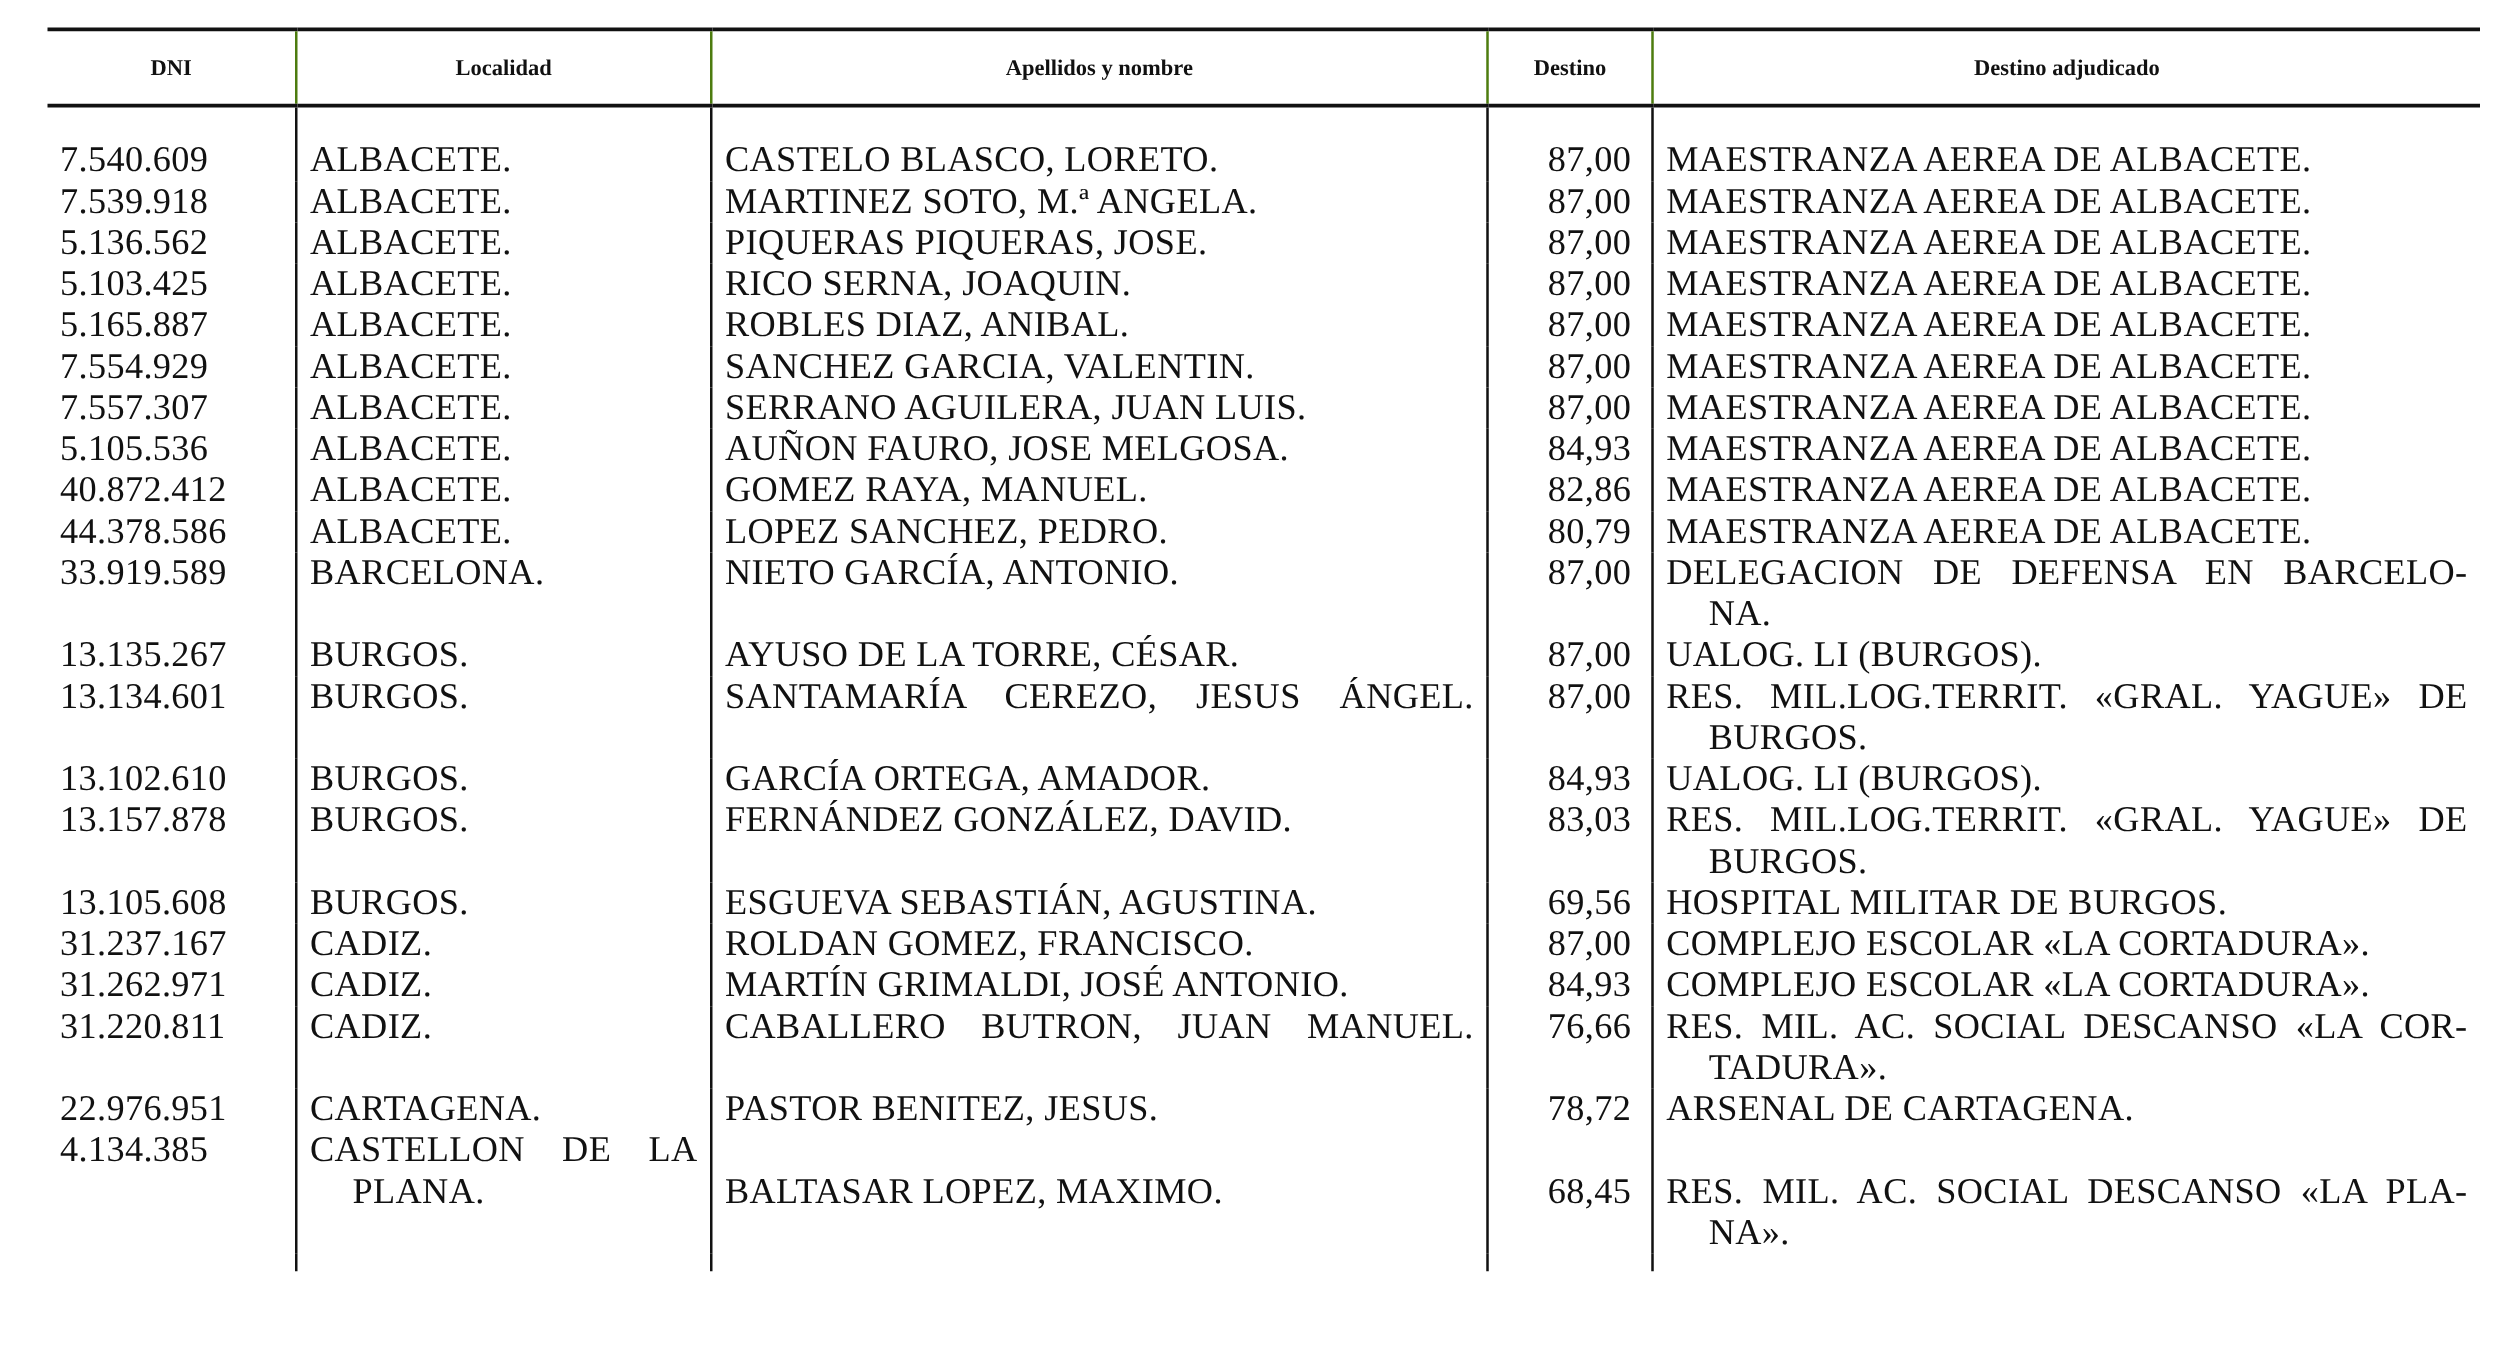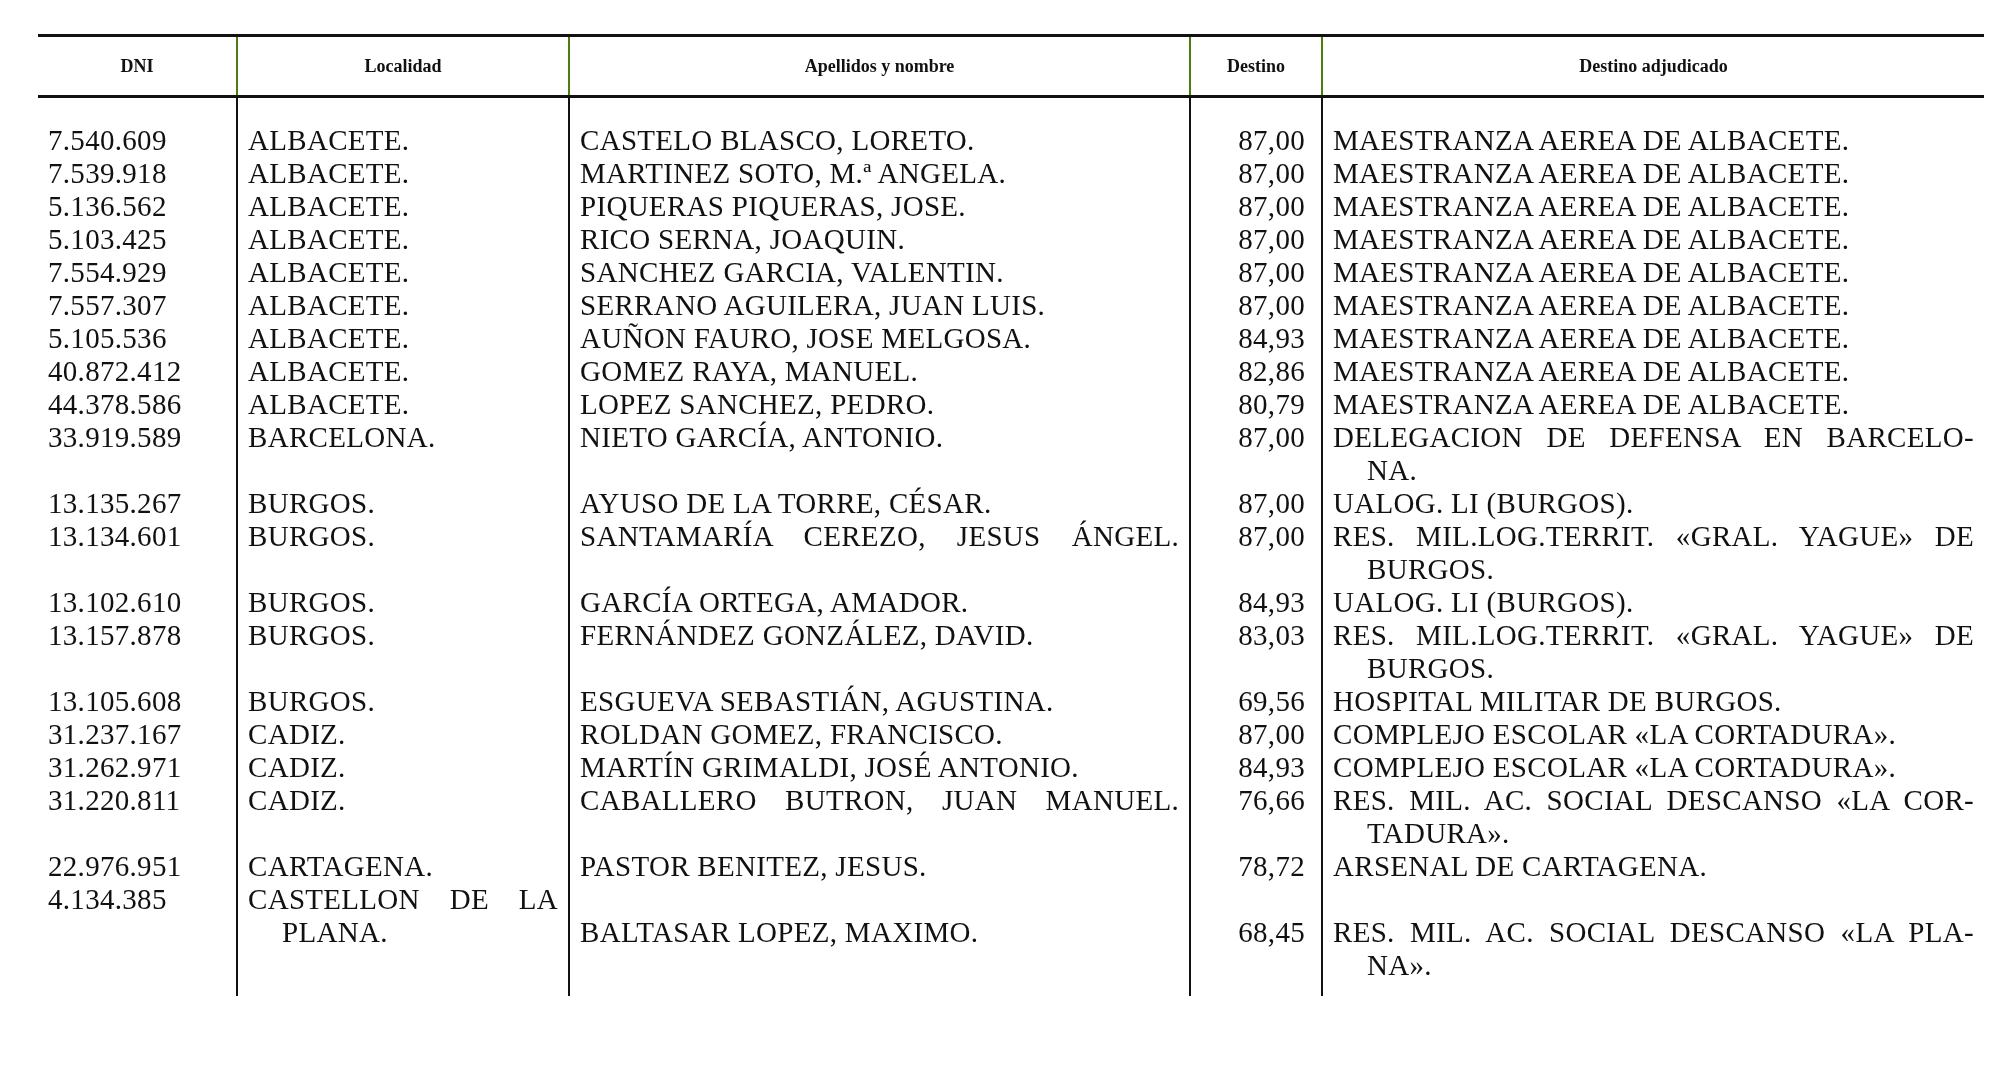--- a/index.html
+++ b/index.html
@@ -1,18 +1,18 @@
 <!DOCTYPE html>
 <html><head>
 <meta charset="utf-8">
 <style>
   html, body { margin: 0; padding: 0; background: #ffffff; }
   body { width: 2000px; height: 1084px; position: relative; overflow: hidden; color: #111; }
   .doc { position: absolute; left: 38px; top: 22px; width: 1946px; }
-  table { border-collapse: collapse; width: 100%; table-layout: fixed; margin-top: 12px; }
+  table { border-collapse: collapse; width: 100%; table-layout: fixed; }
   col.c-dni { width: 199px; }
   col.c-loc { width: 332px; }
   col.c-name { width: 621px; }
   col.c-pts { width: 132px; }
   col.c-dest { width: 662px; }
   thead th {
     font-family: "Liberation Serif", serif; font-weight: bold; font-size: 18px;
     height: 58px; text-align: center; vertical-align: middle;
     border-top: 3px solid #111; border-bottom: 3px solid #111; padding: 0;
   }
@@ -81,20 +81,27 @@
           <td class="dest"><span>MAESTRANZA AEREA DE ALBACETE.</span></td>
         </tr>
         <tr>
           <td class="dni"><span>5.103.425</span></td>
           <td class="loc"><span>ALBACETE.</span></td>
           <td class="name"><span>RICO SERNA, JOAQUIN.</span></td>
           <td class="pts"><span>87,00</span></td>
           <td class="dest"><span>MAESTRANZA AEREA DE ALBACETE.</span></td>
         </tr>
         <tr>
+          <td class="dni"><span>5.165.887</span></td>
+          <td class="loc"><span>ALBACETE.</span></td>
+          <td class="name"><span>ROBLES DIAZ, ANIBAL.</span></td>
+          <td class="pts"><span>87,00</span></td>
+          <td class="dest"><span>MAESTRANZA AEREA DE ALBACETE.</span></td>
+        </tr>
+        <tr>
           <td class="dni"><span>7.554.929</span></td>
           <td class="loc"><span>ALBACETE.</span></td>
           <td class="name"><span>SANCHEZ GARCIA, VALENTIN.</span></td>
           <td class="pts"><span>87,00</span></td>
           <td class="dest"><span>MAESTRANZA AEREA DE ALBACETE.</span></td>
         </tr>
         <tr>
           <td class="dni"><span>7.557.307</span></td>
           <td class="loc"><span>ALBACETE.</span></td>
           <td class="name"><span>SERRANO AGUILERA, JUAN LUIS.</span></td>

